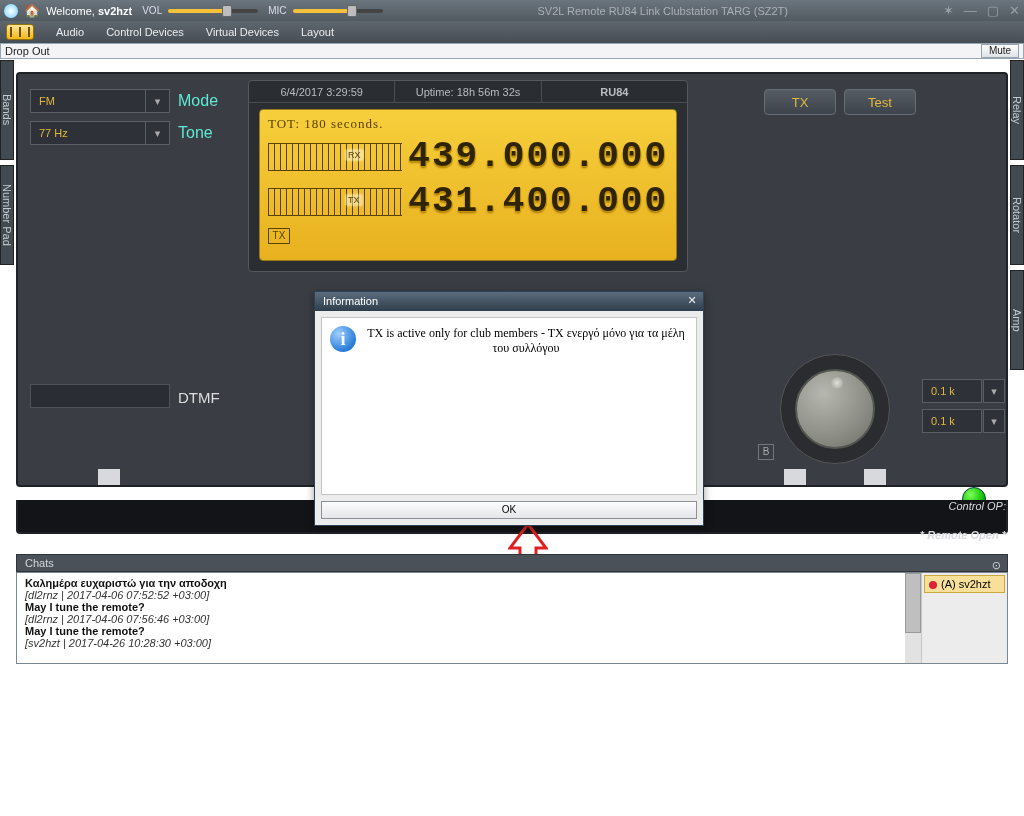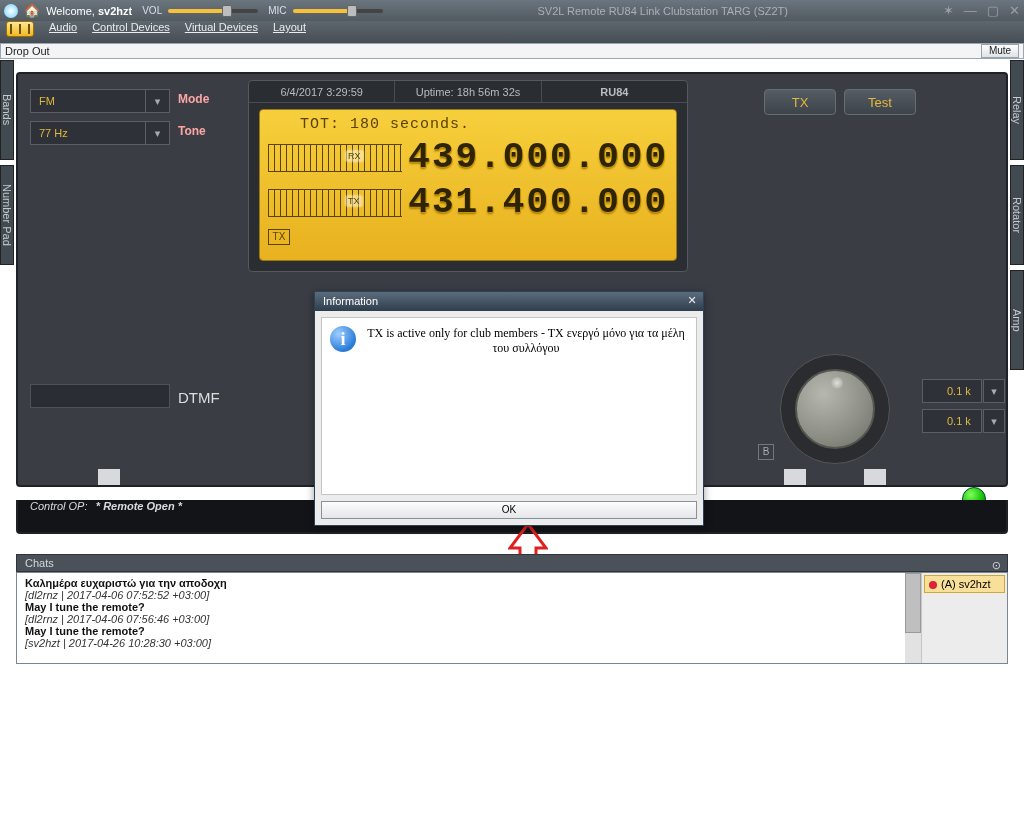--- a/index.html
+++ b/index.html
@@ -11,21 +11,21 @@
   .tb-home{font-size:13px;margin-right:6px;}
   .tb-welcome{color:#fff;font-weight:normal;}
   .tb-user{color:#fff;font-weight:bold;}
   .tb-vol-lbl,.tb-mic-lbl{margin:0 6px 0 10px;font-size:10px;color:#dde;}
   .tb-slider{width:90px;height:4px;background:linear-gradient(90deg,#f7c23a 0 70%,#444 70%);border-radius:2px;position:relative;}
   .tb-slider .thumb{position:absolute;top:-4px;left:60%;width:10px;height:12px;background:#bdbdbd;border:1px solid #666;border-radius:2px;}
   .tb-center{flex:1;text-align:center;color:#aab0b6;}
   .tb-sys{display:flex;gap:10px;color:#9aa0a6;}
   .tb-sys span{font-size:13px;}
   
-  .menubar{height:22px;background:linear-gradient(#5f676e,#464d54);display:flex;padding-left:6px;gap:15px;color:#eaecef;text-decoration:underline;}
+  .menubar{height:22px;background:linear-gradient(#5f676e,#464d54);display:flex;align-items:center;padding-left:6px;gap:22px;color:#eaecef;}
   .mb-toggle{width:28px;height:16px;background:linear-gradient(#ffe59a,#f3b718);border:1px solid #947300;border-radius:3px;display:flex;align-items:center;justify-content:space-around;}
   .mb-toggle div{width:2px;height:10px;background:#6b5200;}
   .menubar span{cursor:default;}
   
   .dropbar{height:16px;background:#f4f4f7;border:1px solid #97a8b4;display:flex;align-items:center;justify-content:space-between;padding:0 4px;color:#222;}
   .mute-btn{width:38px;height:14px;background:linear-gradient(#fefefe,#dfe3e7);border:1px solid #96a3ae;font-size:10px;text-align:center;line-height:12px;}
   
   .side{position:absolute;top:60px;width:14px;height:100px;background:#424a51;border:1px solid #222;color:#c3c8cc;font-size:9px;display:flex;align-items:center;justify-content:center;}
   .side span{writing-mode:vertical-rl;text-orientation:mixed;}
   .side.left1{left:0;}
@@ -33,57 +33,57 @@
   .side.right1{right:0;}
   .side.right2{right:0;top:165px;}
   .side.right3{right:0;top:270px;}
   
   .main{position:absolute;left:16px;right:16px;top:72px;height:415px;background:#3a3d44;border:2px solid #1e2226;border-radius:4px;}
   
   .sel{position:absolute;left:12px;width:140px;height:24px;background:#2e3137;border:1px solid #5a5f67;color:#e2b83d;display:flex;align-items:center;padding-left:8px;}
   .sel .arrow{position:absolute;right:0;top:0;width:24px;height:100%;border-left:1px solid #5a5f67;display:flex;align-items:center;justify-content:center;color:#aaa;}
   .sel.mode{top:15px;}
   .sel.tone{top:47px;}
-  .sel-lbl{position:absolute;left:160px;color:#fca5a5;font-size:12px;font-weight:bold;}
+  .sel-lbl{position:absolute;left:160px;color:#5eead4;font-size:16px;}
   .sel-lbl.mode{top:18px;}
   .sel-lbl.tone{top:50px;}
   
   .dtmf-box{position:absolute;left:12px;top:310px;width:140px;height:24px;background:#2a2d33;border:1px solid #4d525a;}
   .dtmf-lbl{position:absolute;left:160px;top:315px;color:#ddd;font-size:15px;}
   
   .rbtn{position:absolute;top:15px;width:72px;height:26px;background:linear-gradient(#565c63,#3d434a);border:1px solid #676d74;border-radius:4px;color:#e2b83d;display:flex;align-items:center;justify-content:center;font-size:13px;}
   .rbtn.tx{right:170px;}
   .rbtn.test{right:90px;}
   
-  .step{position:absolute;right:24px;width:60px;height:24px;background:#2e3137;border:1px solid #5a5f67;color:#e2b83d;display:flex;align-items:center;padding-left:24px;font-size:12px;}
+  .step{position:absolute;right:24px;width:60px;height:24px;background:#2e3137;border:1px solid #5a5f67;color:#e2b83d;display:flex;align-items:center;padding-left:8px;font-size:12px;}
   .step .arrow{position:absolute;right:-24px;top:-1px;width:22px;height:24px;border:1px solid #5a5f67;background:#2e3137;display:flex;align-items:center;justify-content:center;color:#aaa;}
   .step.s1{top:305px;} .step.s2{top:335px;}
   
   .knob-wrap{position:absolute;right:116px;top:280px;width:110px;height:110px;}
   .knob-ring{width:110px;height:110px;border-radius:50%;background:#2a2c30;border:1px solid #555;display:flex;align-items:center;justify-content:center;}
   .knob{width:80px;height:80px;border-radius:50%;background:radial-gradient(circle at 35% 30%,#b6b8af,#8c8e85 60%,#6c6e65);border:2px solid #54564f;position:relative;}
   .knob::after{content:"";position:absolute;left:34px;top:6px;width:12px;height:12px;border-radius:50%;background:radial-gradient(#e0e1d9,#9a9c94);}
   .b-badge{position:absolute;right:232px;top:370px;width:16px;height:16px;border:1px solid #777;color:#aaa;text-align:center;line-height:14px;font-size:10px;}
   
   .lcd-wrap{position:absolute;left:230px;top:6px;width:440px;height:192px;background:#2a2d31;border:1px solid #55585e;border-radius:4px;}
   .lcd-top{height:22px;display:flex;border-bottom:1px solid #494c51;}
   .lcd-top div{flex:1;text-align:center;color:#b8bcc1;font-size:11px;line-height:22px;border-right:1px solid #494c51;}
   .lcd-top div:last-child{border-right:none;font-weight:bold;}
   .lcd{position:absolute;left:10px;top:28px;right:10px;bottom:10px;background:linear-gradient(#f7cf3c,#e8b11f);border:1px solid #9a7a16;border-radius:4px;padding:6px 8px;}
-  .tot{color:#5a4200;font-size:15px;font-family:Liberation Mono, monospace;letter-spacing:1px;margin-left:32px;}
+  .tot{color:#5a4200;font-size:13px;font-family:Liberation Serif, serif;letter-spacing:1px;}
   .row{display:flex;align-items:center;margin-top:4px;gap:6px;}
   .ruler{width:170px;height:28px;background:repeating-linear-gradient(90deg,#5a4200 0 1px,transparent 1px 6px);border-top:1px solid #5a4200;border-bottom:1px solid #5a4200;position:relative;}
   .ruler .tag{position:absolute;left:78px;top:6px;font-size:9px;color:#5a4200;background:rgba(255,255,255,.45);padding:0 2px;box-shadow:0 0 3px #fff;}
   .seg{font-family:"Courier New",monospace;font-weight:bold;font-size:36px;letter-spacing:2px;color:#2f2400;text-shadow:1px 1px 0 #c79400, 0 2px 2px #a07400;}
   .tx-badge{margin-top:6px;width:22px;height:16px;border:1px solid #5a4200;color:#5a4200;text-align:center;font-size:10px;line-height:14px;}
   
   .mark{position:absolute;bottom:0;width:22px;height:16px;background:#d8d9dc;}
   .led{position:absolute;right:20px;bottom:-26px;width:24px;height:24px;border-radius:50%;background:radial-gradient(circle at 35% 30%,#7eff5a,#0fbf00 60%,#067a00);border:1px solid #044;}
   
-  .ctrlop{position:absolute;left:16px;right:16px;top:500px;height:34px;background:#131417;color:#d9dadd;font-style:italic;font-size:15px;display:flex;align-items:flex-start;padding-left:12px;border:2px solid #1e2226;border-top:none;border-radius:0 0 4px 4px;}
+  .ctrlop{position:absolute;left:16px;right:16px;top:500px;height:34px;background:#131417;color:#d9dadd;font-style:italic;font-size:15px;display:flex;align-items:flex-end;padding-left:12px;border:2px solid #1e2226;border-top:none;border-radius:0 0 4px 4px;flex-direction:column;}
   
   .arrow-red{position:absolute;left:508px;top:524px;}
   .arrow-red svg{display:block;}
   
   .chats-bar{position:absolute;left:16px;right:16px;top:554px;height:18px;background:#4a5159;border:1px solid #2e343a;color:#d4d7db;font-size:10px;line-height:16px;padding-left:8px;}
   .chats-pin{position:absolute;right:6px;top:2px;color:#cfd3d7;}
   .chats-body{position:absolute;left:16px;right:16px;top:572px;height:92px;display:flex;background:#f3f3f3;border:1px solid #7b8790;}
   .chat-log{flex:1;background:#fff;padding:4px 8px;overflow:hidden;color:#111;}
   .chat-log .b{font-weight:bold;}
   .chat-log .i{font-style:italic;color:#333;}

